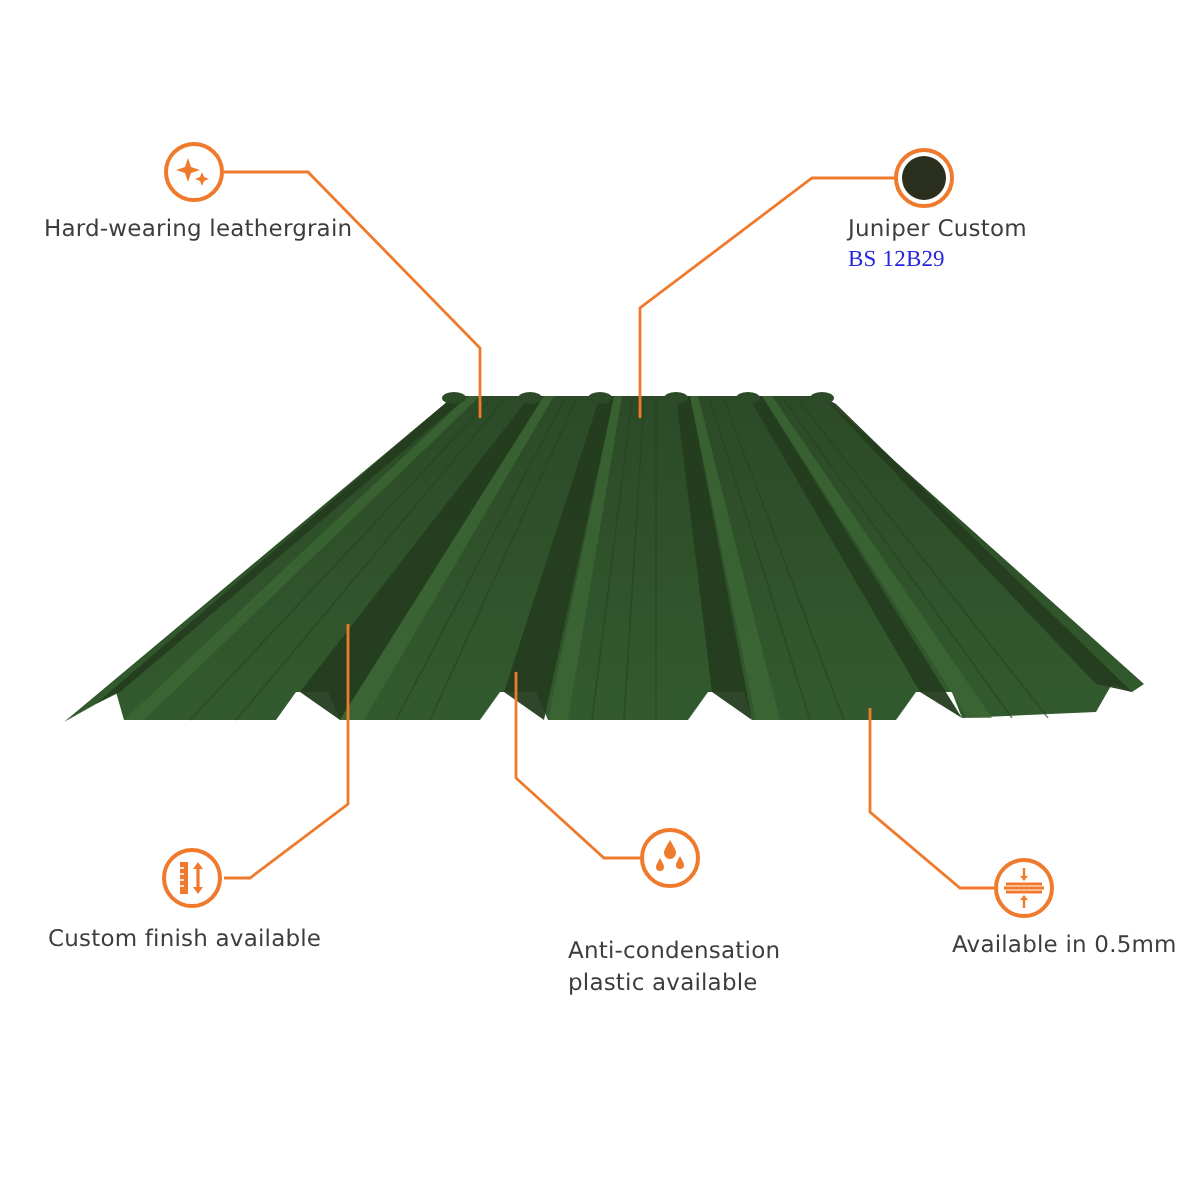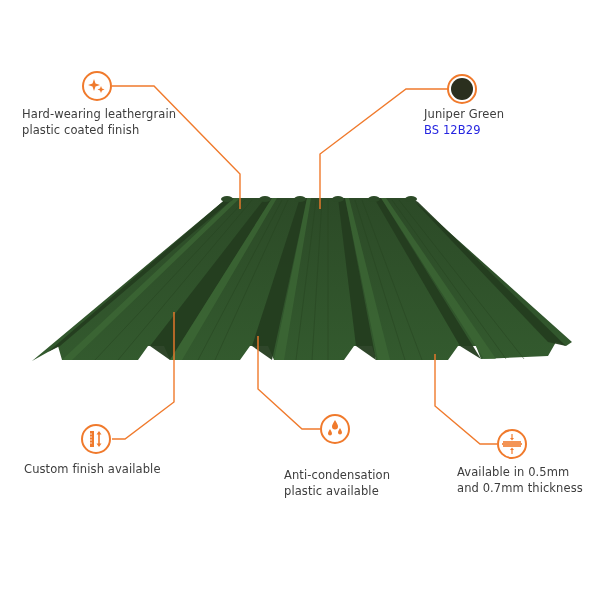--- a/index.html
+++ b/index.html
@@ -1,20 +1,20 @@
 <!DOCTYPE html>
 <html><head>
 <meta charset="utf-8">
 <style>
   html, body { margin:0; padding:0; background:#ffffff; }
   body { width:600px; height:600px; position:relative; overflow:hidden;
          font-family:"DejaVu Sans","Liberation Sans",sans-serif; color:#3a3a3a; }
   #diagram { position:absolute; left:0; top:0; width:600px; height:576px;margin-top:24px; }
   .label { position:absolute; font-size:11.5px; line-height:16px; color:#3d3d3d; letter-spacing:0.1px; }
-  .label .sub { color:#2525e0; display:block; }
+  .label .sub { color:#2525e0; display:block;font-family:Liberation Serif, serif; }
   .icon-ring { position:absolute; width:30px; height:30px; border:2px solid #f07a2c; border-radius:50%;
                box-sizing:border-box; background:#fff; }
   .icon-ring svg { position:absolute; left:0; top:0; width:26px; height:26px; }
 </style>
 </head>
 <body>
 
 <div id="diagram">
 
   <svg width="600" height="600" viewBox="0 0 600 600" style="position:absolute;left:0;top:0">
@@ -77,30 +77,29 @@
   </svg>
 
   <div class="icon-ring" style="left:82px;top:47px">
     <svg viewBox="0 0 26 26">
       <path d="M10 6 L11.5 10.5 L16 12 L11.5 13.5 L10 18 L8.5 13.5 L4 12 L8.5 10.5 Z" fill="#f07a2c"></path>
       <path d="M17 13 L18 15.5 L20.5 16.5 L18 17.5 L17 20 L16 17.5 L13.5 16.5 L16 15.5 Z" fill="#f07a2c"></path>
     </svg>
   </div>
   <div class="label" style="left:22px;top:82px">
     <span>Hard-wearing leathergrain</span><br>
-    <span>plastic coated finish</span>
   </div>
 
   <div class="icon-ring" style="left:447px;top:50px">
     <svg viewBox="0 0 26 26">
         <circle cx="13" cy="13" r="11" fill="#2b2f1e"></circle>
       </svg>
   </div>
   <div class="label" style="left:424px;top:82px">
-    <span>Juniper Green</span>
+    <span>Juniper Custom</span>
     <span class="sub">BS 12B29</span>
   </div>
 
   <div class="icon-ring" style="left:81px;top:400px">
     <svg viewBox="0 0 26 26">
       <rect x="7" y="5" width="4" height="16" fill="#f07a2c"></rect>
       <g stroke="#fff" stroke-width="0.8">
           <line x1="7" y1="8" x2="9" y2="8"></line>
           <line x1="7" y1="11" x2="9" y2="11"></line>
           <line x1="7" y1="14" x2="9" y2="14"></line>
@@ -132,18 +131,17 @@
         <line x1="4" y1="11" x2="22" y2="11"></line>
         <line x1="3" y1="13" x2="23" y2="13"></line>
         <line x1="4" y1="15" x2="22" y2="15"></line>
       </g>
       <line x1="13" y1="3" x2="13" y2="8" stroke="#f07a2c" stroke-width="1.2"></line>
       <path d="M11 7 L13 9.5 L15 7 Z" fill="#f07a2c"></path>
       <line x1="13" y1="18" x2="13" y2="23" stroke="#f07a2c" stroke-width="1.2"></line>
       <path d="M11 19 L13 16.5 L15 19 Z" fill="#f07a2c"></path>
     </svg>
   </div>
-  <div class="label" style="left:457px;top:440px">
+  <div class="label" style="left:476px;top:440px">
     <span>Available in 0.5mm</span><br>
-    <span>and 0.7mm thickness</span>
   </div>
 
 </div>
 
 </body></html>

